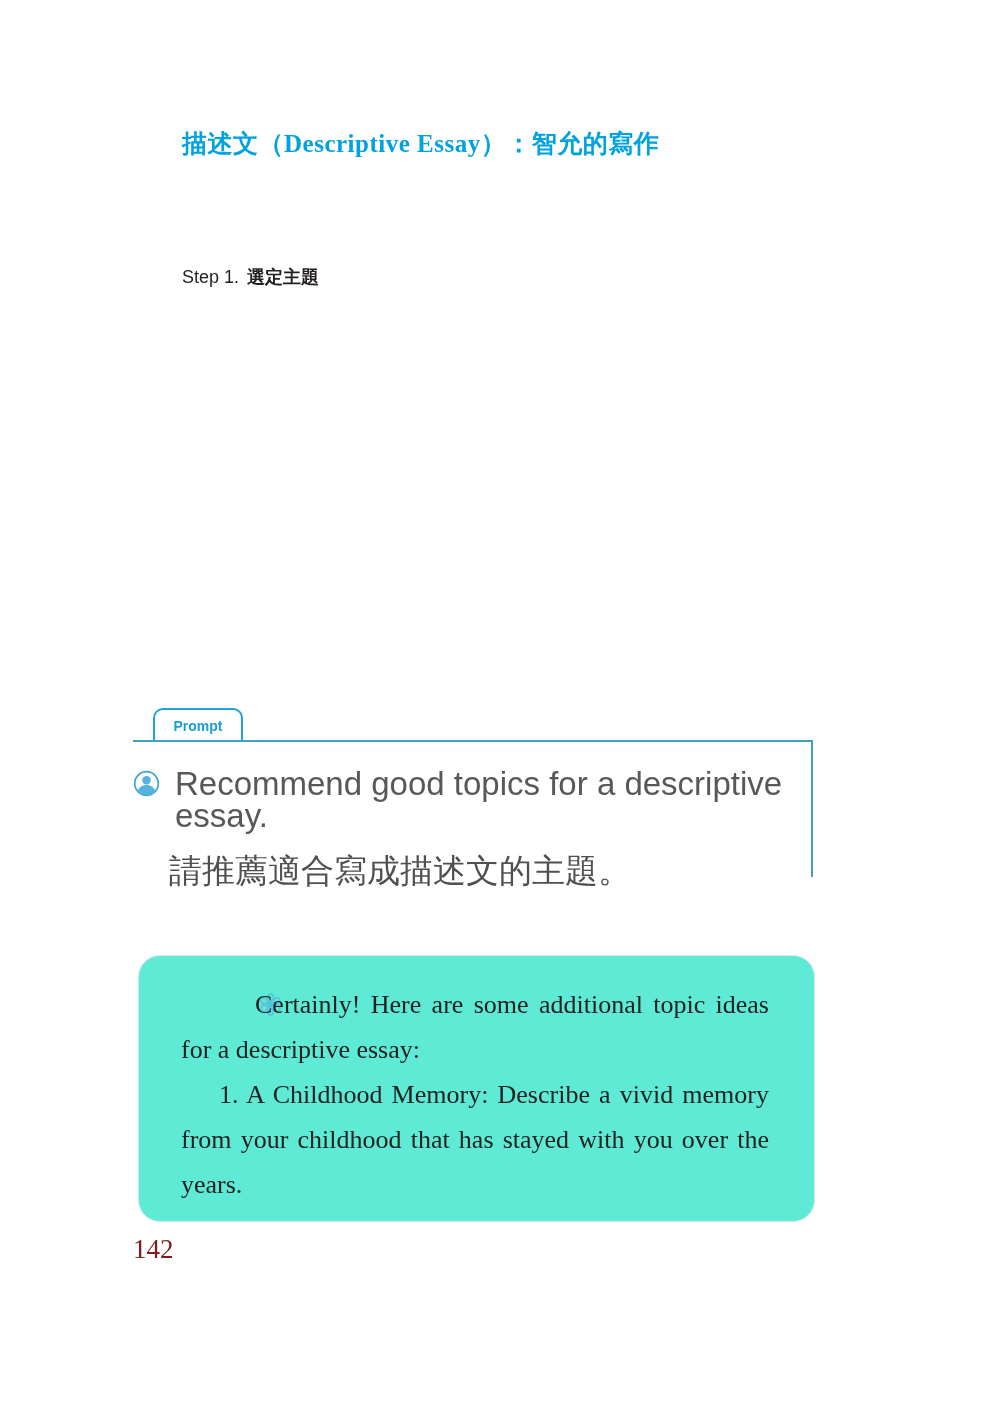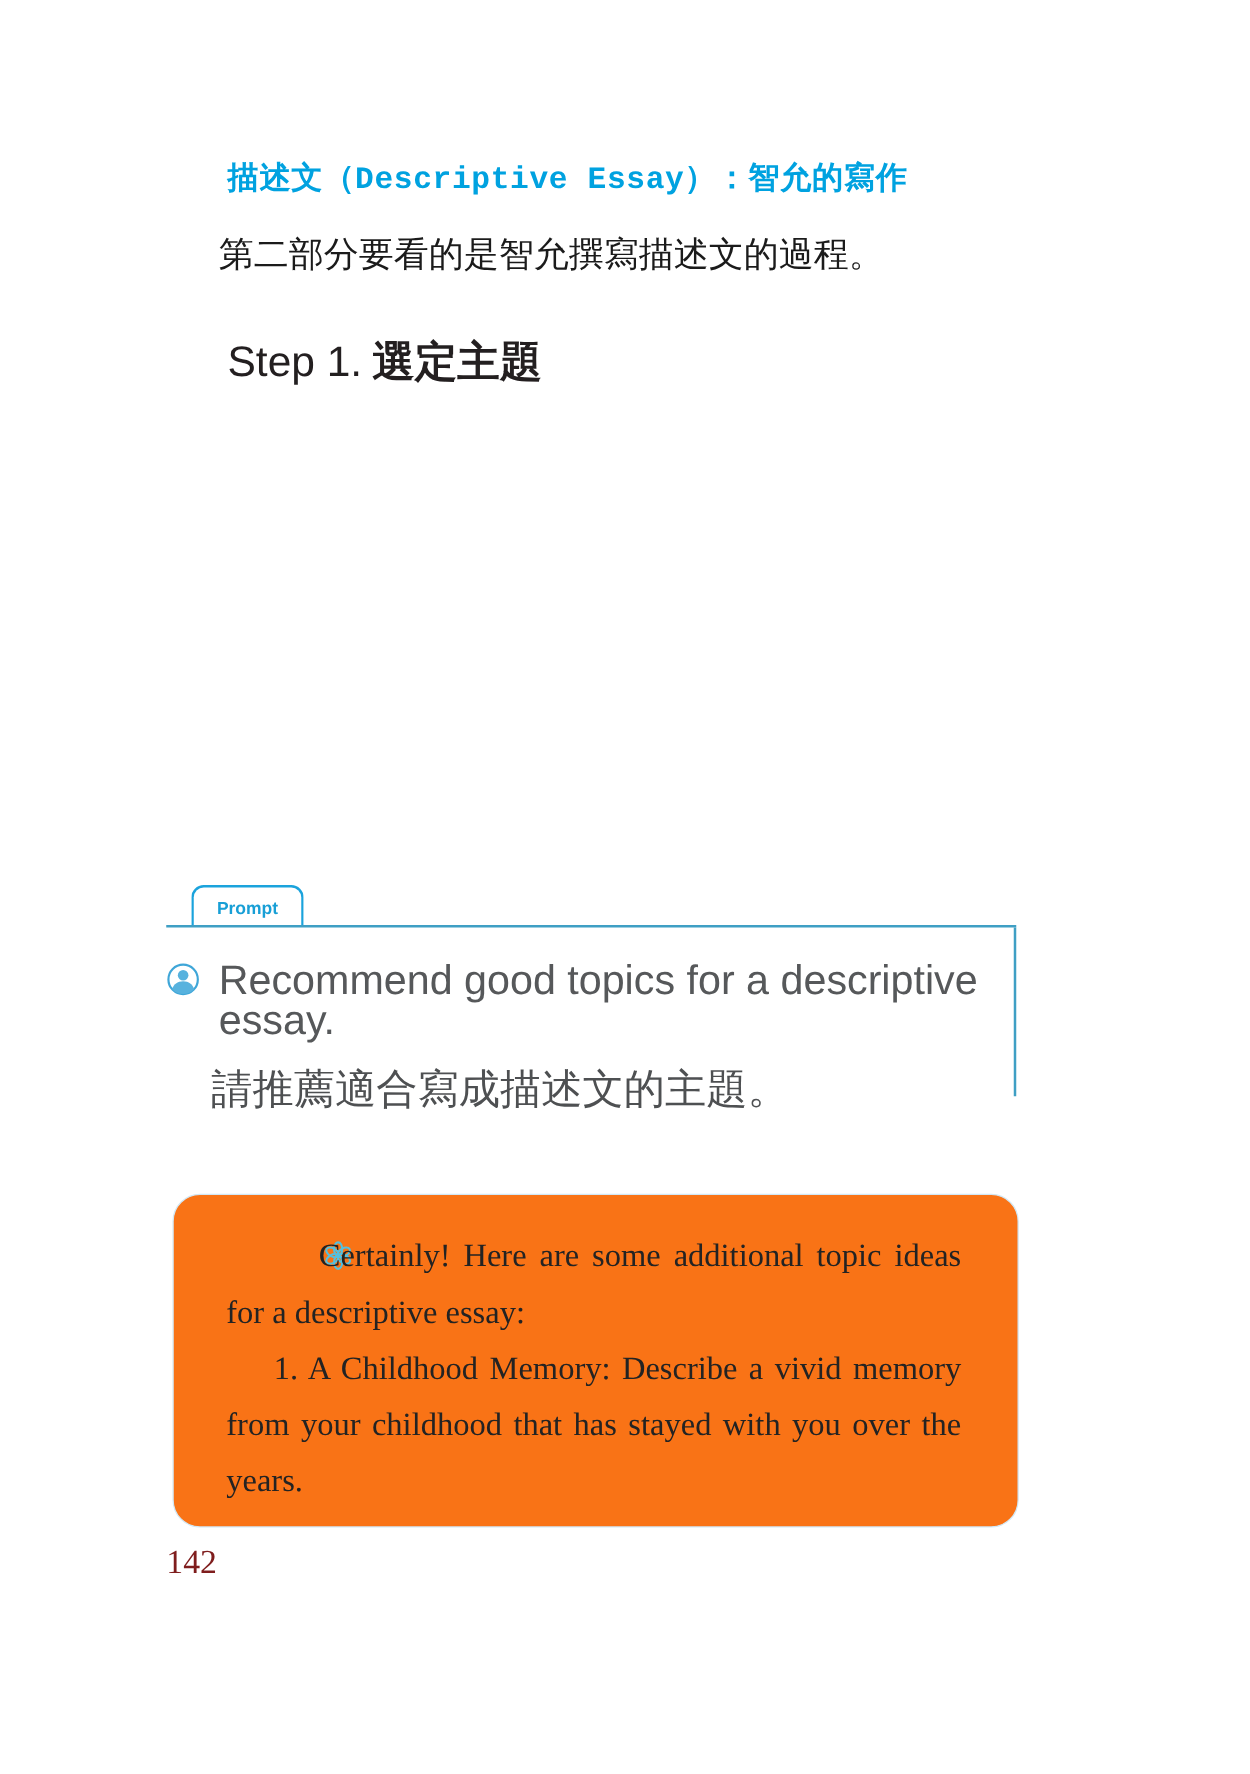--- a/index.html
+++ b/index.html
@@ -9,21 +9,21 @@
     height: 1419px;
     background: #ffffff;
     overflow: hidden;
     font-family: "Liberation Serif", serif;
   }
 
   
   .section-title {
     position: absolute;
     left: 182px; top: 110px;
-    font-family: Liberation Mono, monospace;
+    font-family: Liberation Serif, serif;
     font-weight: bold;
     font-size: 25px;
     line-height: 34px;
     color: #00a2e0;
     letter-spacing: 0.5px;
     white-space: nowrap;
   }
 
   
   .section-intro {
@@ -33,21 +33,21 @@
     line-height: 40px;
     color: #1b1b1b;
     white-space: nowrap;
   }
 
   
   .step-heading {
     position: absolute;
     left: 182px; top: 244px;
     font-family: "Liberation Sans", sans-serif;
-    font-size: 34px;
+    font-size: 18px;
     line-height: 36px;
     color: #231f20;
     white-space: nowrap;
   }
   .step-heading .step-label { font-weight: 500; margin-right: 8px; }
   .step-heading .step-title { font-weight: bold; }
 
   
   .body-paragraph {
     position: absolute;
@@ -118,21 +118,21 @@
     line-height: 34px;
     color: #4e5052;
   }
 
   
   .response-box {
     position: absolute;
     left: 138px; top: 955px;
     width: 677px; height: 267px;
     box-sizing: border-box;
-    background: #f97316;
+    background: #5eead4;
     border: 1px solid #d2e8f5;
     border-radius: 22px;
     padding: 26px 45px 0 42px;
   }
   .r-para {
     margin: 0;
     font-family: "Liberation Serif", serif;
     font-size: 26px;
     line-height: 45px;
     text-align: justify;
@@ -155,21 +155,20 @@
     color: #7f1d1d;
   }
 </style>
 </head>
 <body>
 
 <div class="page">
 
   <h1 class="section-title">描述文（Descriptive Essay）：智允的寫作</h1>
 
-  <p class="section-intro">第二部分要看的是智允撰寫描述文的過程。</p>
 
   <h2 class="step-heading">
     <span class="step-label">Step 1.</span><span class="step-title">選定主題</span>
   </h2>
 
 
   <div class="prompt-section">
     <div class="prompt-tab">Prompt</div>
     <div class="prompt-body">
       <div class="prompt-right-rule"></div>

